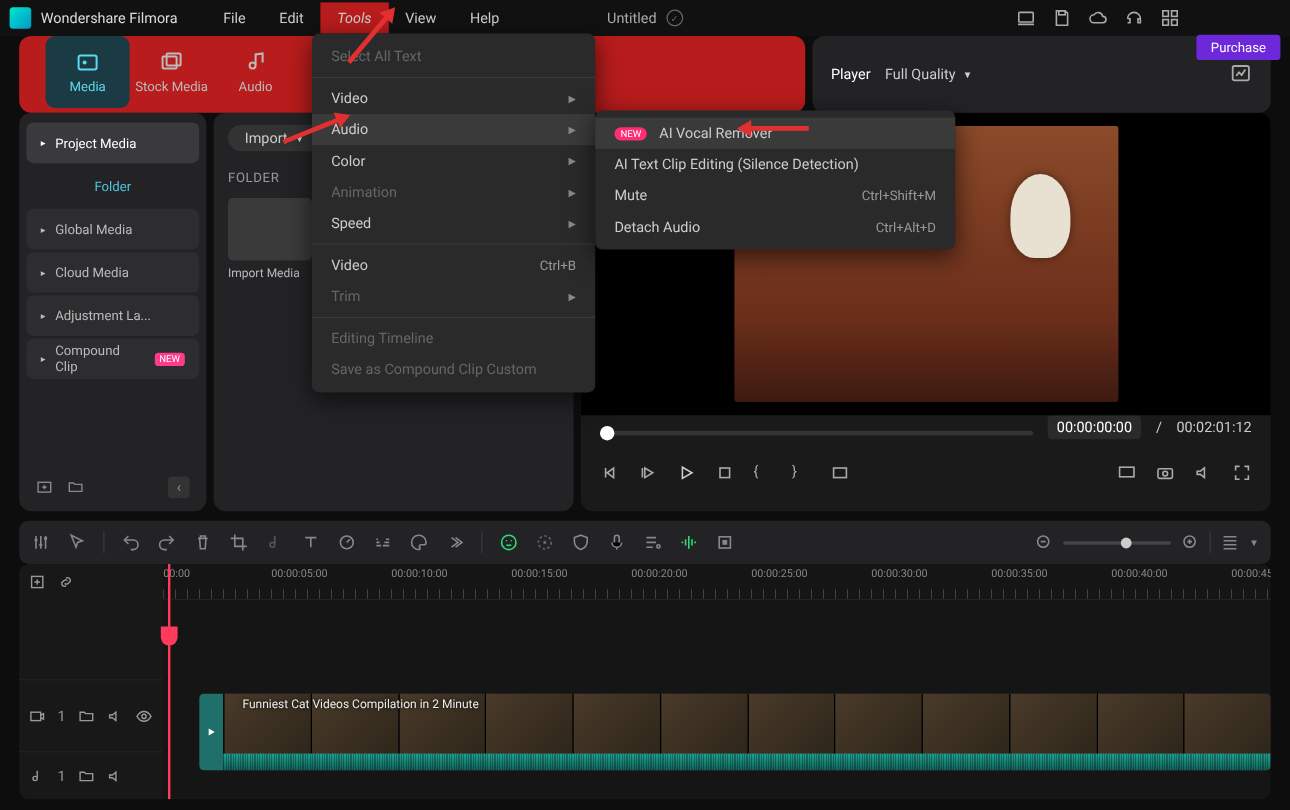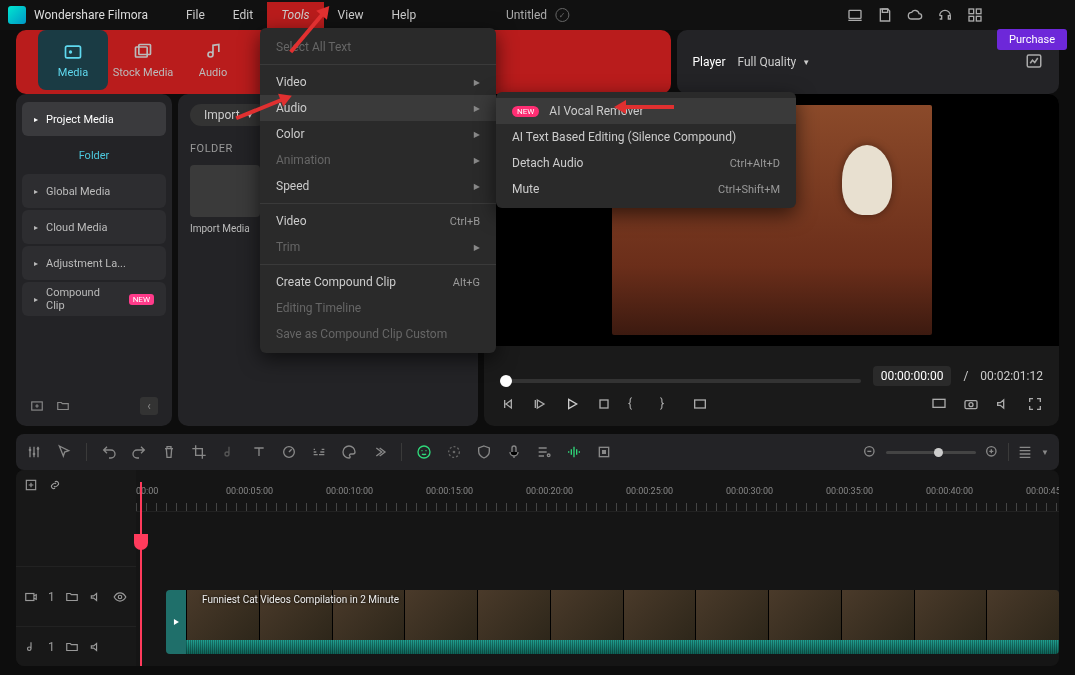--- a/index.html
+++ b/index.html
@@ -45,21 +45,21 @@
 .media-thumb { width:70px; }
 .media-thumb .thumb { width:70px; height:52px; background:#3a3a3a; border-radius:4px; position:relative; overflow:hidden; }
 .media-thumb .thumb.cat::after { content:""; position:absolute; inset:0; background:linear-gradient(145deg,#4a3928,#2b2218); }
 .media-thumb .thumb .play-badge { position:absolute; right:3px; bottom:3px; width:16px; height:16px; background:#00d6a3; border-radius:3px; }
 .media-thumb .tlabel { margin-top:6px; font-size:10px; color:#bbb; white-space:nowrap; overflow:hidden; text-overflow:ellipsis; }
 
 .player-col { flex:1; background:#1a1a1a; border-radius:10px; display:flex; flex-direction:column; padding:0; overflow:hidden; position:relative; }
 .preview { flex:1; background:#000; position:relative; display:flex; align-items:center; justify-content:center; }
 .preview-img { width:320px; height:230px; background:linear-gradient(180deg,#8b4a2a 0%,#6b2e1a 70%,#3c1a10 100%); position:relative; border-radius:2px; }
 .preview-img::after { content:""; position:absolute; right:40px; top:40px; width:50px; height:70px; background:#e8e0d0; border-radius:50% 50% 40% 40%; box-shadow:0 0 8px rgba(0,0,0,0.4); }
-.player-controls { height:80px; padding:20px 16px; display:flex; flex-direction:column; gap:10px; }
+.player-controls { height:80px; padding:0 16px; display:flex; flex-direction:column; gap:20px; }
 .slider { position:relative; height:4px; background:#333; border-radius:2px; margin-top:10px; }
 .slider .knob { position:absolute; left:0; top:-4px; width:12px; height:12px; border-radius:50%; background:#fff; }
 .time-box { background:#2a2a2a; padding:3px 8px; border-radius:4px; color:#fff; }
 .pc-buttons { display:flex; align-items:center; gap:16px; color:#aaa; }
 .pc-buttons .spacer { flex:1; }
 .pc-buttons svg, .pc-buttons .glyph { width:16px; height:16px; }
 
 
 .tl-toolbar { height:36px; margin:8px 16px 0; background:#232326; border-radius:8px; display:flex; align-items:center; padding:0 10px; gap:14px; color:#888; }
 .tl-toolbar .sep { width:1px; height:18px; background:#3a3a3a; }
@@ -69,21 +69,21 @@
 .tl-toolbar .zoom .zslider::after { content:""; position:absolute; left:48px; top:-3px; width:9px; height:9px; background:#ccc; border-radius:50%; }
 
 
 .timeline { margin:0 16px; height:196px; display:flex; background:#151515; border-radius:8px; overflow:hidden; }
 .tl-left { width:120px; background:#181818; display:flex; flex-direction:column; }
 .tl-left-top { height:30px; display:flex; align-items:center; gap:10px; padding:0 8px; color:#999; }
 .tl-track-head { flex:1; display:flex; flex-direction:column; justify-content:flex-end; }
 .track-row { height:60px; display:flex; align-items:center; gap:10px; padding:0 8px; color:#999; border-top:1px solid #222; }
 .track-row svg { width:14px; height:14px; }
 
-.tl-body { flex:1; position:relative;margin-top:12px; }
+.tl-body { flex:1; position:relative; }
 .ruler { height:30px; position:relative; border-bottom:1px solid #222; }
 .rlabel { position:absolute; top:4px; font-size:9px; color:#888; }
 .rticks { position:absolute; bottom:0; left:0; right:0; height:8px; background:repeating-linear-gradient(90deg,#444 0,#444 1px,transparent 1px,transparent 10px); }
 .playhead { position:absolute; left:4px; top:0; bottom:0; width:2px; background:#ff3b5c; z-index:3; }
 .playhead::before { content:""; position:absolute; top:52px; left:-6px; width:14px; height:16px; background:#ff3b5c; border-radius:0 0 7px 7px; }
 .tracks-area { position:relative; }
 .video-track { position:absolute; top:78px; height:64px; left:30px; right:0; background:#222; border-radius:4px; overflow:hidden; display:flex; align-items:stretch; }
 .clip-head { width:20px; background:#1f6f6a; display:flex; align-items:center; justify-content:center; }
 .clip-title { position:absolute; left:36px; top:4px; font-size:10px; color:#eee; z-index:2; text-shadow:0 0 3px #000; }
 .thumbs { display:flex; flex:1; }
@@ -525,47 +525,43 @@
   <hr>
   <div class="mitem">
       <span>Video</span>
       <span class="shortcut">Ctrl+B</span>
     </div>
   <div class="mitem disabled">
       <span>Trim</span>
       <span class="arrow">▶</span>
     </div>
   <hr>
-  <div class="mitem">
-      <span>Create Compound Clip</span>
-      <span class="shortcut">Alt+G</span>
-    </div>
   <div class="mitem disabled">
       <span>Editing Timeline</span>
     </div>
   <div class="mitem disabled">
       <span>Save as Compound Clip Custom</span>
     </div>
 </div>
 
 <div class="menu" style="left:496px; top:92px; width:300px;">
   <div class="mitem highlight">
     <span class="new-pill">NEW</span>
     <span>AI Vocal Remover</span>
   </div>
   <div class="mitem">
-      <span>AI Text Based Editing (Silence Compound)</span>
+      <span>AI Text Clip Editing (Silence Detection)</span>
+    </div>
+  <div class="mitem">
+      <span>Mute</span>
+      <span class="shortcut">Ctrl+Shift+M</span>
     </div>
   <div class="mitem">
       <span>Detach Audio</span>
       <span class="shortcut">Ctrl+Alt+D</span>
-    </div>
-  <div class="mitem">
-      <span>Mute</span>
-      <span class="shortcut">Ctrl+Shift+M</span>
     </div>
 </div>
 
 <div class="arrow-cue one">
     <div class="arrow-shape">
       <div class="shaft"></div>
       <div class="head"></div>
     </div>
   </div>
 <div class="arrow-cue two">

